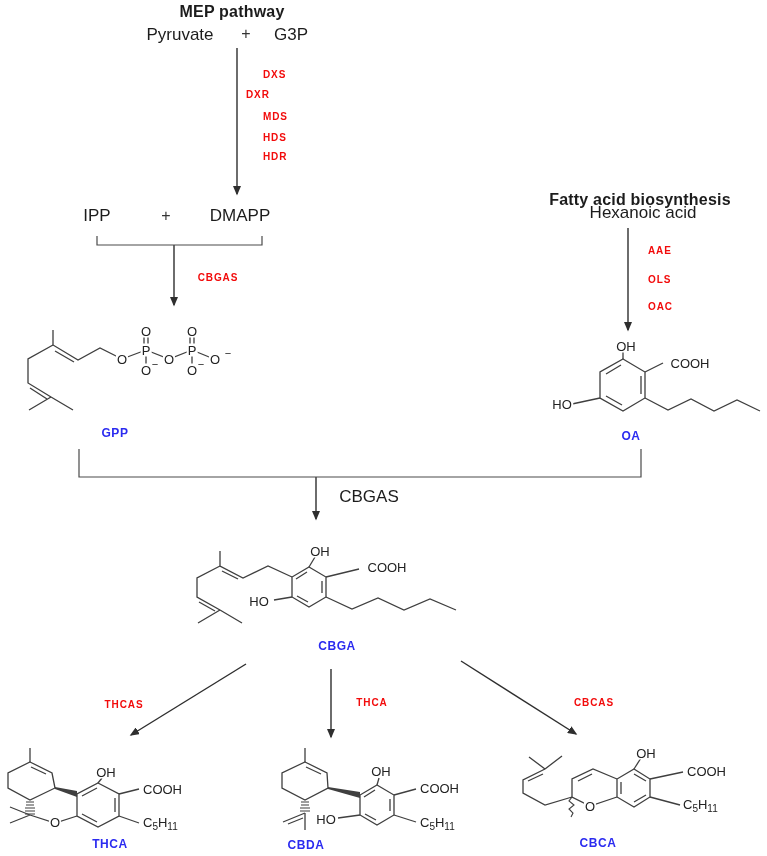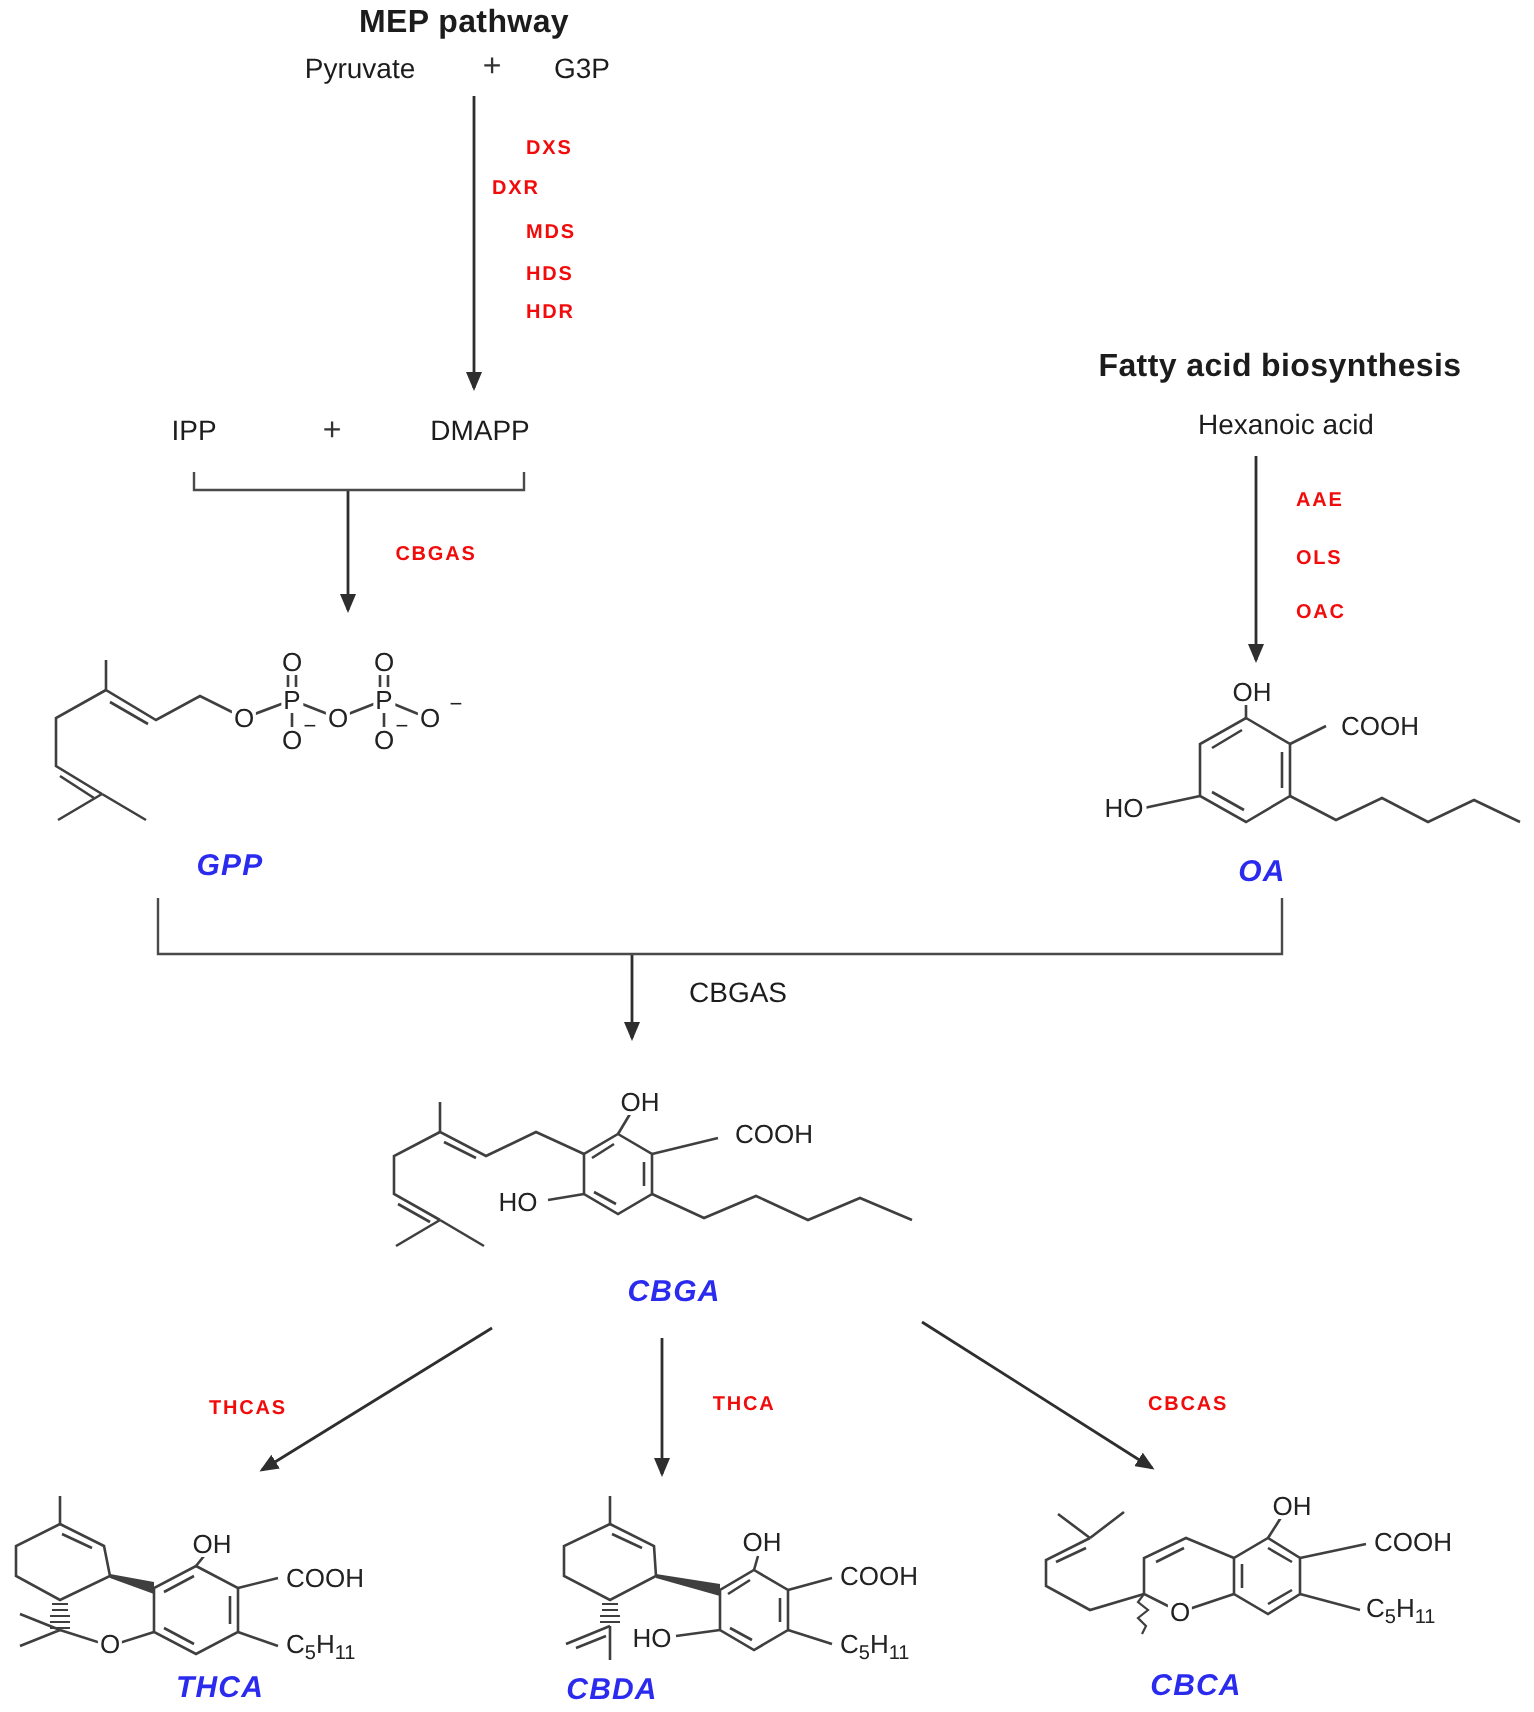--- a/index.html
+++ b/index.html
@@ -1,24 +1,24 @@
 <!DOCTYPE html>
 <html style="--enzyme: #f20b0b; --product: #2b2bf0; --ink: #1c1c1c;"><head>
 <meta charset="utf-8">
 <style>
   :root{ --enzyme:#f20b0b; --product:#2b2bf0; --ink:#1c1c1c; }
   html,body{margin:0;padding:0;background:#fff;}
   .canvas{position:relative;width:767px;height:856px;background:#ffffff;overflow:hidden;
           font-family:"Liberation Sans","DejaVu Sans",sans-serif;color:var(--ink);}
   svg.art{position:absolute;left:0;top:0;width:767px;height:856px;}
-  .lbl{position:absolute;transform:translate(-50%,-50%);white-space:nowrap;font-size:14px;line-height:1;}
+  .lbl{position:absolute;transform:translate(-50%,-50%);white-space:nowrap;font-size:17px;line-height:1;}
   .la{transform:translate(0,-50%);}
   .b{font-weight:bold;font-size:16px;letter-spacing:.2px;}
   .enz{color:var(--enzyme);font-weight:bold;font-size:10px;letter-spacing:.9px;}
-  .prod{color:var(--product);font-weight:bold;font-size:15px;letter-spacing:.6px;font-style:italic;}
+  .prod{color:var(--product);font-weight:bold;font-size:12px;letter-spacing:.6px;}
   .atom{font-size:13px;background:#fff;padding:0 1px;color:#222;}
   .sub{font-size:10px;vertical-align:-3px;}
   .plus{font-size:16px;color:#333;}
   .minus{font-size:11px;background:#fff;color:#222;}
 </style>
 </head>
 <body>
 
 <div class="canvas">
 
@@ -133,21 +133,21 @@
   <div class="lbl la enz" style="left:263px;top:117px">MDS</div>
   <div class="lbl la enz" style="left:263px;top:138px">HDS</div>
   <div class="lbl la enz" style="left:263px;top:157px">HDR</div>
 
   <div class="lbl" style="left:97px;top:215px">IPP</div>
   <div class="lbl plus" style="left:166px;top:216px">+</div>
   <div class="lbl" style="left:240px;top:215px">DMAPP</div>
   <div class="lbl enz" style="left:218px;top:278px">CBGAS</div>
   <div class="lbl prod" style="left:115px;top:433px">GPP</div>
 
-  <div class="lbl b" style="left:640px;top:184px">Fatty acid biosynthesis</div>
+  <div class="lbl b" style="left:640px;top:200px">Fatty acid biosynthesis</div>
   <div class="lbl" style="left:643px;top:212px">Hexanoic acid</div>
   <div class="lbl la enz" style="left:648px;top:251px">AAE</div>
   <div class="lbl la enz" style="left:648px;top:280px">OLS</div>
   <div class="lbl la enz" style="left:648px;top:307px">OAC</div>
   <div class="lbl prod" style="left:631px;top:436px">OA</div>
 
   <div class="lbl" style="left:369px;top:496px">CBGAS</div>
   <div class="lbl prod" style="left:337px;top:646px">CBGA</div>
 
   <div class="lbl enz" style="left:124px;top:705px">THCAS</div>

